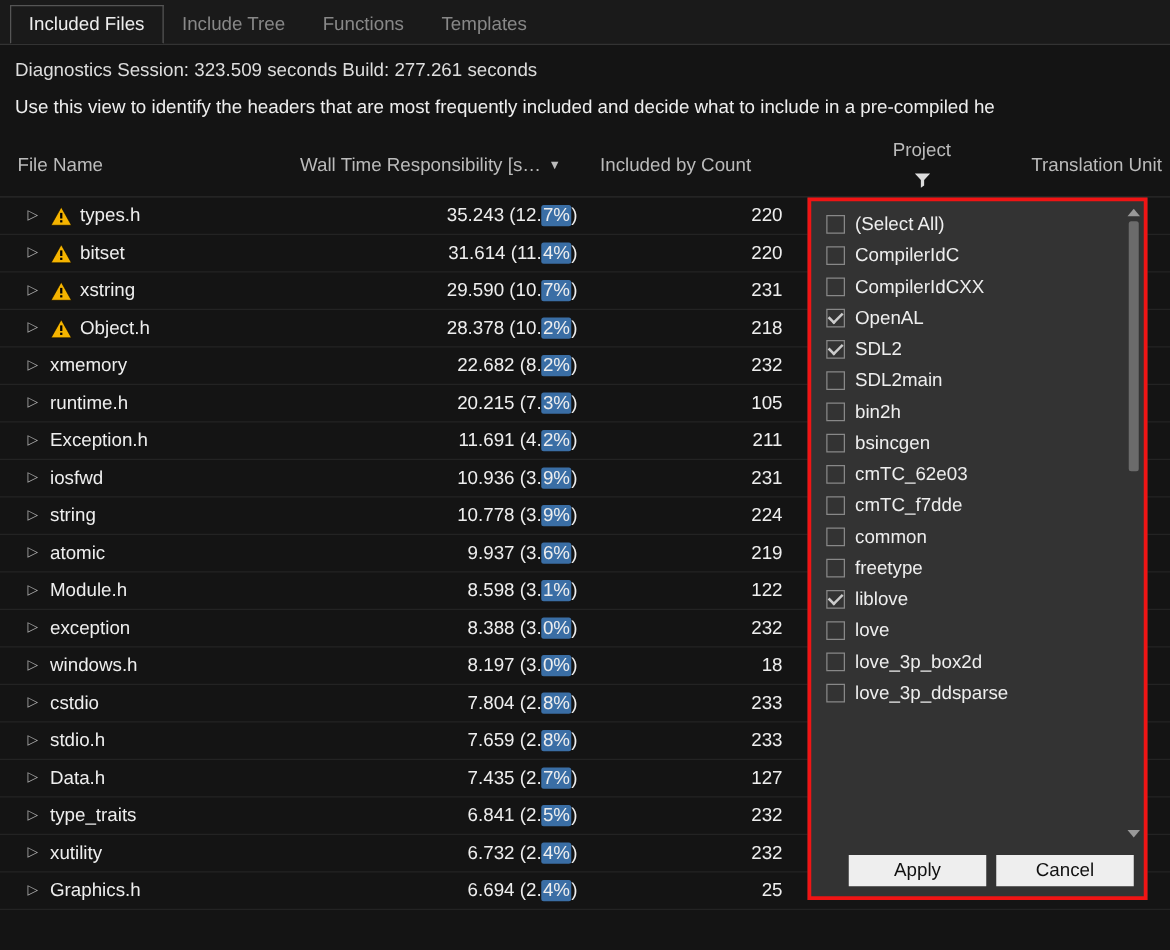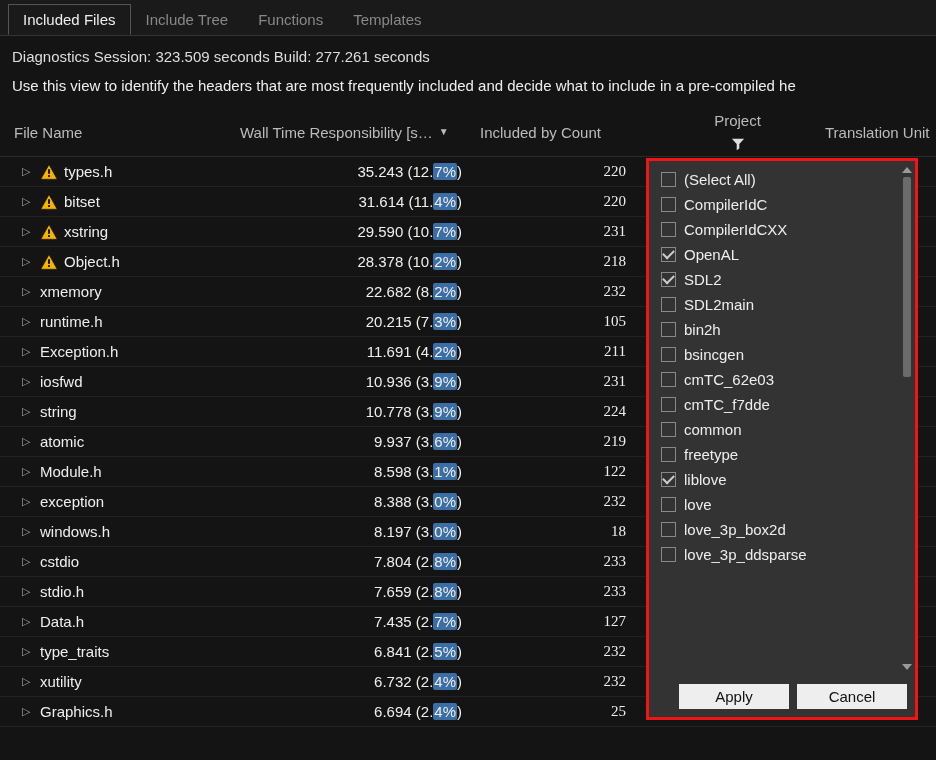--- a/index.html
+++ b/index.html
@@ -116,21 +116,20 @@
   }
   .pct-hl {
     background: #3a6ea5;
     border-radius: 2px;
     padding: 0 1px;
   }
   .cell-count {
     width: 170px;
     text-align: right;
     padding-right: 24px;
-    font-family: Liberation Serif, serif;
   }
   .cell-rest {
     flex: 1;
   }
 
   
   .filter-popup {
     position: absolute;
     top: 158px;
     left: 646px;

